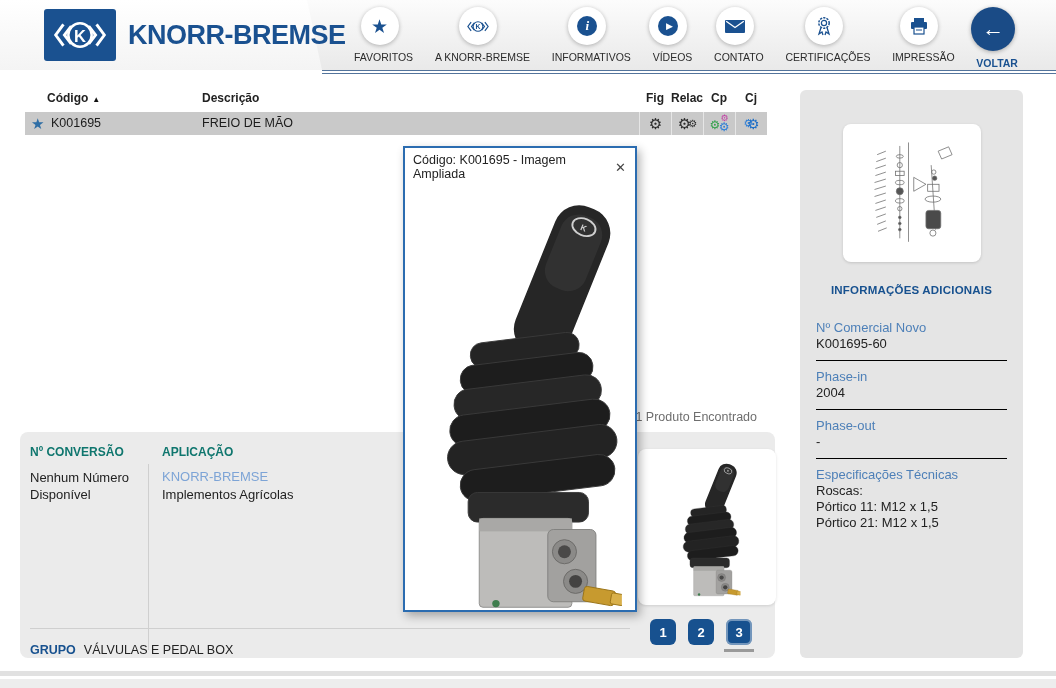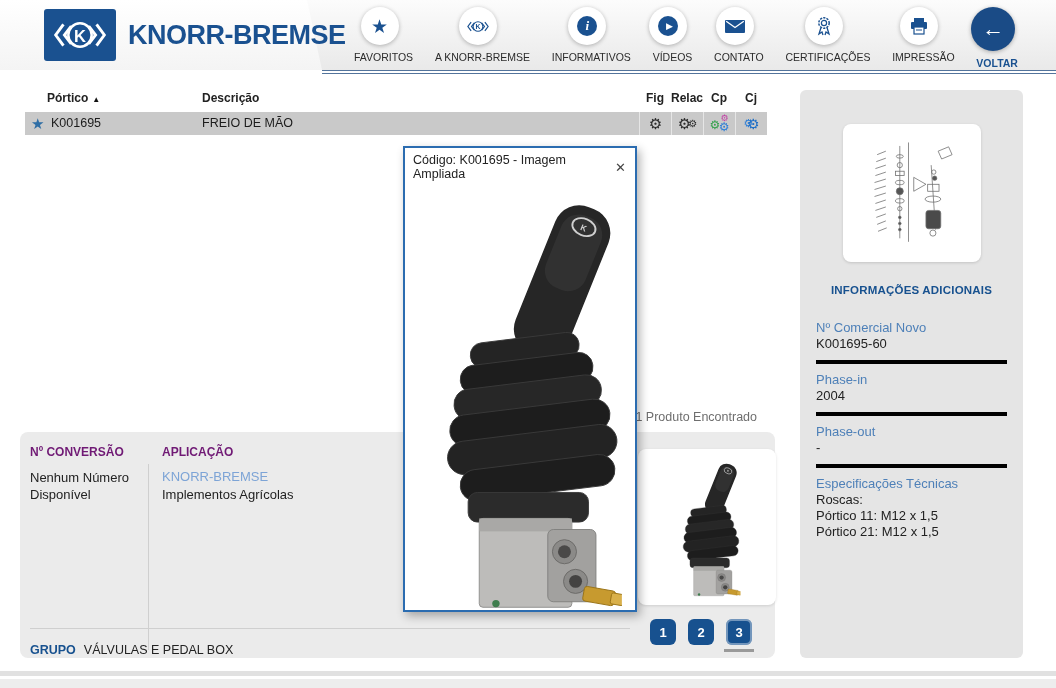--- a/index.html
+++ b/index.html
@@ -47,21 +47,21 @@
   .mg-green { color:#35a24c; font-size:12px; left:0; top:5px; }
   .mg-pink  { color:#c23fa4; font-size:9px; right:1px; top:0; }
   .mg-blue  { color:#2f7fd6; font-size:12px; right:0; bottom:0; }
   .cj-a { color:#2f7fd6; font-size:11px; position:absolute; left:2px; top:4px; line-height:1; }
   .cj-b { color:#1f6fc6; font-size:14px; position:absolute; right:2px; top:3px; line-height:1; }
 
   .results { position:absolute; left:560px; top:410px; width:197px; text-align:right; font-size:12.5px; color:#6e6e6e; }
 
   
   .panel { position:absolute; left:20px; top:432px; width:755px; height:226px; background:#ebebeb; border-radius:8px; }
-  .p-title { font-size:12px; font-weight:bold; color:#701a75; }
+  .p-title { font-size:12px; font-weight:bold; color:#0f766e; }
   .conv-title { position:absolute; left:10px; top:13px; }
   .conv-text { position:absolute; left:10px; top:37px; font-size:13px; color:#222; line-height:17px; }
   .v-div { position:absolute; left:128px; top:32px; height:186px; width:1px; background:#cfcfcf; }
   .apl-title { position:absolute; left:142px; top:13px; }
   .apl-link { position:absolute; left:142px; top:37px; font-size:13px; color:#7da4d6; cursor:pointer; }
   .apl-text { position:absolute; left:142px; top:55px; font-size:13px; color:#222; }
   .thumb-card { position:absolute; left:618px; top:17px; width:138px; height:156px; background:#fff; border-radius:8px; box-shadow:0 1px 3px rgba(0,0,0,.12); display:flex; align-items:center; justify-content:center; cursor:pointer; }
   .grp-div { position:absolute; left:10px; top:196px; width:600px; height:1px; background:#cfcfcf; }
   .grp-row { position:absolute; left:10px; top:211px; font-size:12.5px;text-align:right; }
   .grp-label { color:#17518f; font-weight:bold; margin-right:8px; }
@@ -69,21 +69,21 @@
   .pager { position:absolute; left:630px; top:187px; display:flex; gap:12px; }
   .page-btn { width:26px; height:26px; border-radius:6px; background:#17518f; color:#fff; font-weight:bold; font-size:13px; display:flex; align-items:center; justify-content:center; cursor:pointer; border:none; }
   .page-btn.current { box-shadow:inset 0 0 0 2px #ffffff66; position:relative; }
   .page-btn.current::after { content:""; position:absolute; left:-2px; right:-2px; bottom:-7px; height:3px; background:#9a9a9a; }
 
   
   .sidebar { position:absolute; left:800px; top:90px; width:223px; height:568px; background:#e5e5e5; border-radius:6px; }
   .side-card { position:absolute; left:43px; top:34px; width:138px; height:138px; background:#fff; border-radius:8px; box-shadow:0 1px 3px rgba(0,0,0,.15); display:flex; align-items:center; justify-content:center; }
   .side-title { position:absolute; left:0; top:194px; width:100%; text-align:center; font-size:11.5px; font-weight:bold; color:#17518f; letter-spacing:.2px; }
   .fields { position:absolute; left:16px; right:16px; top:222px; }
-  .field { padding:7px 0 8px 0; border-bottom:4px solid #000000; }
+  .field { padding:7px 0 8px 0; border-bottom:1px solid #000000; }
   .field:last-child { border-bottom:none; }
   .f-label { font-size:13px; color:#4e80b8; line-height:17px; cursor:pointer; }
   .f-line { font-size:13px; color:#222; line-height:16px; }
 
   
   .modal { position:absolute; left:403px; top:146px; width:234px; height:466px; background:#fff; border:2px solid #2b6cb0; box-shadow:3px 4px 9px rgba(0,0,0,.3); z-index:20; }
   .modal-bar { display:flex; align-items:center; justify-content:space-between; padding:5px 8px 2px 8px; }
   .modal-title { font-size:12.5px; color:#222; }
   .modal-close { font-size:13px; color:#444; cursor:pointer; padding:0 1px; }
   .modal-body { display:flex; align-items:center; justify-content:center; height:430px; }
@@ -266,21 +266,21 @@
         </span>
       <span class="nav-label voltar-label">VOLTAR</span>
     </div>
   </div>
 
   <div class="blue-rule"></div>
 </div>
 
 <div class="thead">
   <span class="th-codigo">
-    <span>Pórtico</span><span class="sort-arrow">▲</span>
+    <span>Código</span><span class="sort-arrow">▲</span>
   </span>
   <span class="th-desc">Descrição</span>
   <span class="th-cells">
     <span class="th-cell">Fig</span>
     <span class="th-cell">Relac</span>
     <span class="th-cell">Cp</span>
     <span class="th-cell">Cj</span>
   </span>
 </div>
 

